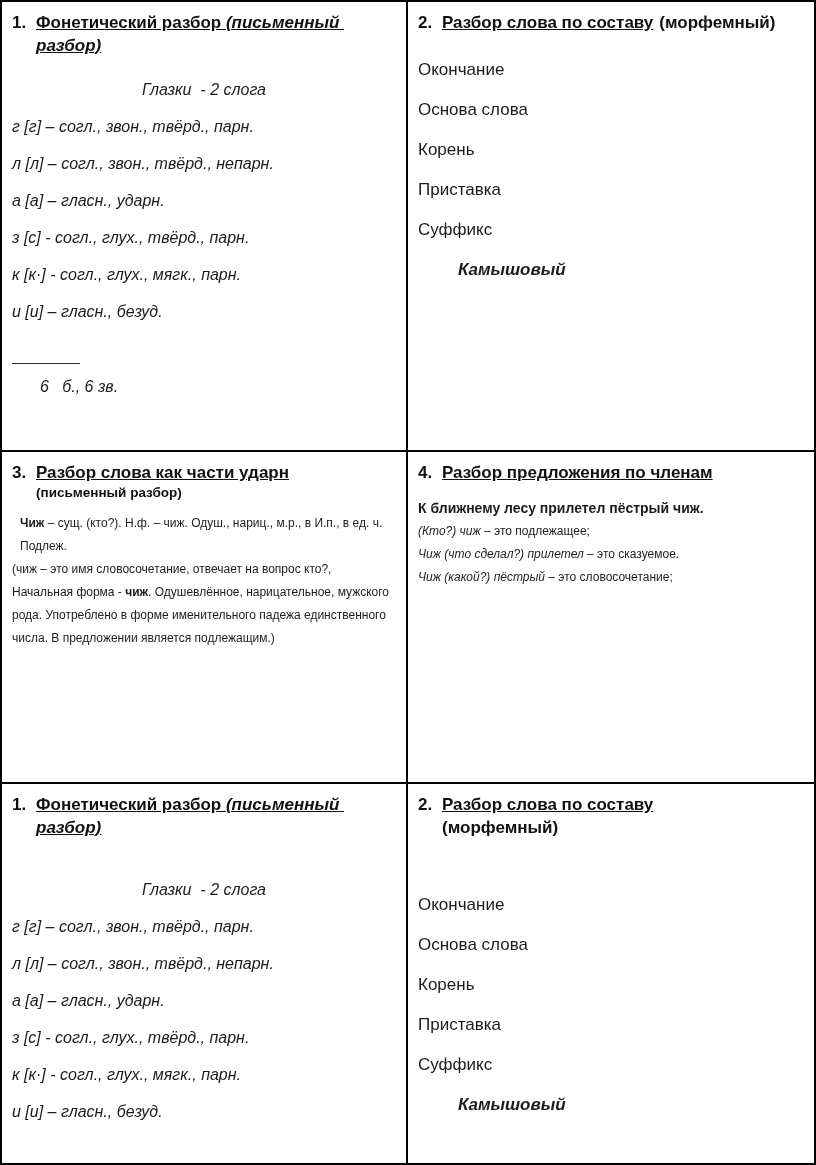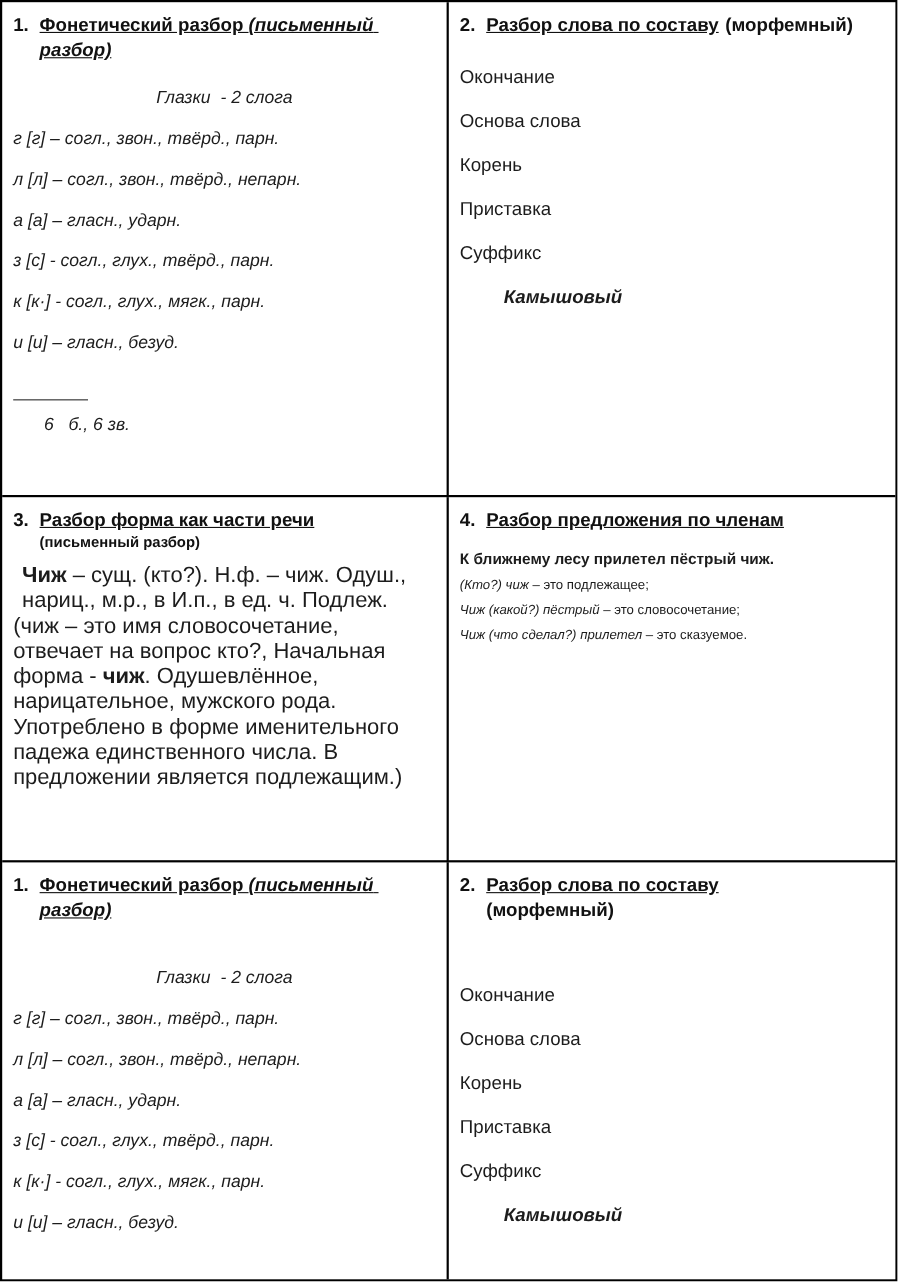--- a/index.html
+++ b/index.html
@@ -50,21 +50,21 @@
   
   .mitems { margin-top: 26px; }
   .roomy .mitems { margin-top: 56px; }
   .mitem { font-size: 17px; line-height: 20px; margin: 0 0 20px 0; }
   .mword {
     font-size: 17px; font-weight: bold; font-style: italic;
     text-align: left; padding-left: 40px; margin-top: 16px;
   }
 
   
-  .pos-body { font-size: 20px; line-height: 23px; max-width: 378px; margin-top: 10px; }
+  .pos-body { font-size: 12px; line-height: 23px; max-width: 378px; margin-top: 10px; }
   .pos-body p { margin: 0; }
   .pos-p1 { padding-left: 8px; }
   .pos-body span, .pos-body b { white-space: pre-wrap; }
 
   
   .sentence {
     font-weight: bold; 
     font-size: 14px; line-height: 23px;
     margin: 13px 0 0 0; max-width: 362px;
   }
@@ -109,42 +109,42 @@
       <p class="mitem">Приставка</p>
       <p class="mitem">Суффикс</p>
     </div>
     <p class="mword">Камышовый</p>
   </section>
 
   <section class="cell col1 row2">
     <div class="hrow">
       <span class="hnum">3.</span>
       <div class="htext">
-        <span class="u">Разбор форма как части речи</span>
+        <span class="u">Разбор слова как части ударн</span>
         <span class="sub-small">(письменный разбор)</span>
       </div>
     </div>
     <div class="pos-body">
       <p class="pos-p1"><b>Чиж</b><span> – сущ. (кто?). Н.ф. – чиж. Одуш., нариц., м.р., в И.п., в ед. ч. Подлеж.</span></p>
       <p class="pos-p2"><span>(чиж – это имя словосочетание, отвечает на вопрос кто?, Начальная форма - </span><b>чиж</b><span>. Одушевлённое, нарицательное, мужского рода. Употреблено в форме именительного падежа единственного числа. В предложении является подлежащим.)</span></p>
     </div>
   </section>
 
   <section class="cell row2">
     <div class="hrow">
       <span class="hnum">4.</span>
       <div class="htext">
         <span class="u">Разбор предложения по членам</span>
       </div>
     </div>
     <p class="sentence">К ближнему лесу прилетел пёстрый чиж.</p>
     <div class="sbody">
       <p class="sline"><i>(Кто?) чиж</i><span> – это подлежащее;</span></p>
+      <p class="sline"><i>Чиж (что сделал?) прилетел</i><span> – это сказуемое.</span></p>
       <p class="sline"><i>Чиж (какой?) пёстрый</i><span> – это словосочетание;</span></p>
-      <p class="sline"><i>Чиж (что сделал?) прилетел</i><span> – это сказуемое.</span></p>
     </div>
   </section>
 
   <section class="cell col1 roomy">
     <div class="hrow">
       <span class="hnum">1.</span>
       <div class="htext wrap-narrow">
         <span class="u">Фонетический разбор </span><span class="u it">(письменный разбор)</span>
       </div>
     </div>

